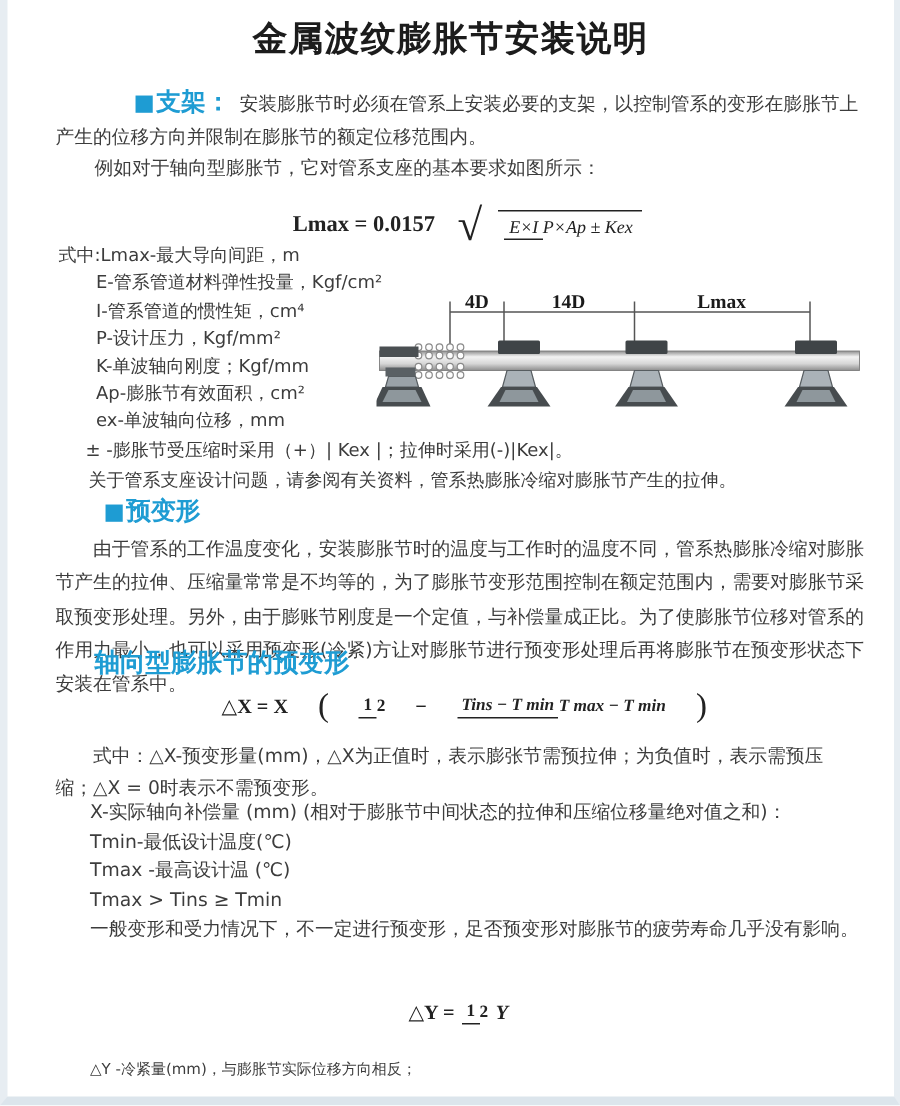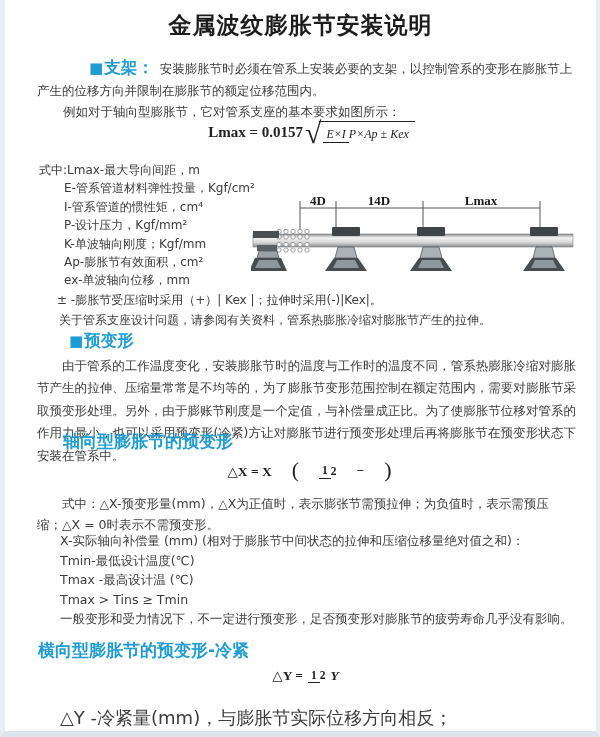--- a/index.html
+++ b/index.html
@@ -16,21 +16,21 @@
   }
   .para { position:absolute; font-size:12.5px; line-height:22px; color:var(--ink); }
   #para-support { top:57px; left:32px; right:22px; text-indent:52px; }
   .marker { color:var(--accent); font-size:15px; margin-right:1px; }
   .blue-head { color:var(--accent); font-weight:700; font-size:16.5px; margin-right:6px; }
   #para-example { top:101px; left:32px; right:22px; text-indent:26px; }
 
   
   .formula { position:absolute; display:flex; align-items:center; justify-content:center;
              left:0; right:0; font-family:"Liberation Serif","DejaVu Serif",serif; color:#222; }
-  #formula1 { top:117px; padding-left:22px; gap:2px; }
+  #formula1 { top:135px; padding-left:22px; gap:15px; }
   .f-lhs { font-weight:700; font-size:15px; }
   .radical { font-size:30px; font-weight:700; line-height:1; transform:translateY(1px); }
   .radicand { display:inline-block; border-top:1.6px solid #222; padding:2px 6px 0 4px; margin-left:-4px; }
   .frac { display:inline-flex; flex-direction:row; align-items:center; text-align:center;
           vertical-align:middle; font-size:12px; line-height:1.25; }
   .frac .fnum { border-bottom:1px solid #222; padding:0 3px; }
   .serif-it { font-style:italic; }
   #formula2 { top:458px; padding-left:18px; gap:20px; font-weight:700; font-size:13.5px; }
   #formula2 .paren { font-size:22px; font-weight:400; transform:translateY(-1px); }
   #formula2 .frac { font-size:11.5px; font-weight:700; }
@@ -52,21 +52,21 @@
   #predef-head { position:absolute; top:330px; left:64px; }
   .blue-head2 { color:var(--accent); font-weight:700; font-size:16.5px; }
   #predef-body { top:355px; left:32px; right:20px; text-align:justify; text-indent:2em; line-height:22.4px; }
 
   .sub-head { position:absolute; color:var(--accent); font-weight:700; font-size:17px; }
   #axial-head { top:430px; left:58px; }
   #lateral-head { top:639px; left:33px; }
 
   #axial-explain { top:494px; left:32px; right:24px; text-indent:2em; line-height:20.5px; }
   .axial-lines { position:absolute; top:531px; left:55px; right:20px; font-size:12.5px; line-height:19.6px; color:var(--ink); }
-  #lateral-note { position:absolute; top:706px; left:55px; font-size:18px; color:var(--ink); }
+  #lateral-note { position:absolute; top:706px; left:55px; font-size:10px; color:var(--ink); }
 </style>
 </head>
 <body>
 
 <div class="page">
 
   <h1 class="title">金属波纹膨胀节安装说明</h1>
 
   <p class="para" id="para-support"><span class="marker">■</span><span class="blue-head">支架：</span><span>安装膨胀节时必须在管系上安装必要的支架，以控制管系的变形在膨胀节上产生的位移方向并限制在膨胀节的额定位移范围内。</span></p>
 
@@ -167,34 +167,37 @@
   <div class="sub-head" id="axial-head">轴向型膨胀节的预变形</div>
 
   <div class="formula" id="formula2">
     <span>△X = X</span>
     <span class="paren">(</span>
     <span class="frac">
       <span class="fnum">1</span>
       <span class="fden">2</span>
     </span>
     <span>−</span>
+    <span class="frac serif-it">
+      <span class="fnum">Tins − T min</span>
+      <span class="fden">T max − T min</span>
+    </span>
     <span class="paren">)</span>
   </div>
 
   <p class="para" id="axial-explain">式中：△X-预变形量(mm)，△X为正值时，表示膨张节需预拉伸；为负值时，表示需预压缩；△X = 0时表示不需预变形。</p>
 
   <div class="axial-lines">
     <div>X-实际轴向补偿量 (mm) (相对于膨胀节中间状态的拉伸和压缩位移量绝对值之和)：</div>
     <div>Tmin-最低设计温度(℃)</div>
     <div>Tmax -最高设计温 (℃)</div>
     <div>Tmax &gt; Tins ≥ Tmin</div>
     <div>一般变形和受力情况下，不一定进行预变形，足否预变形对膨胀节的疲劳寿命几乎没有影响。</div>
   </div>
 
-  <div class="sub-head" id="lateral-head">横向型膨胀节的预变形-冷紧</div>
 
   <div class="formula" id="formula3">
     <span>△Y =</span>
     <span class="frac">
       <span class="fnum">1</span>
       <span class="fden">2</span>
     </span>
     <span class="serif-it">Y</span>
   </div>
 

